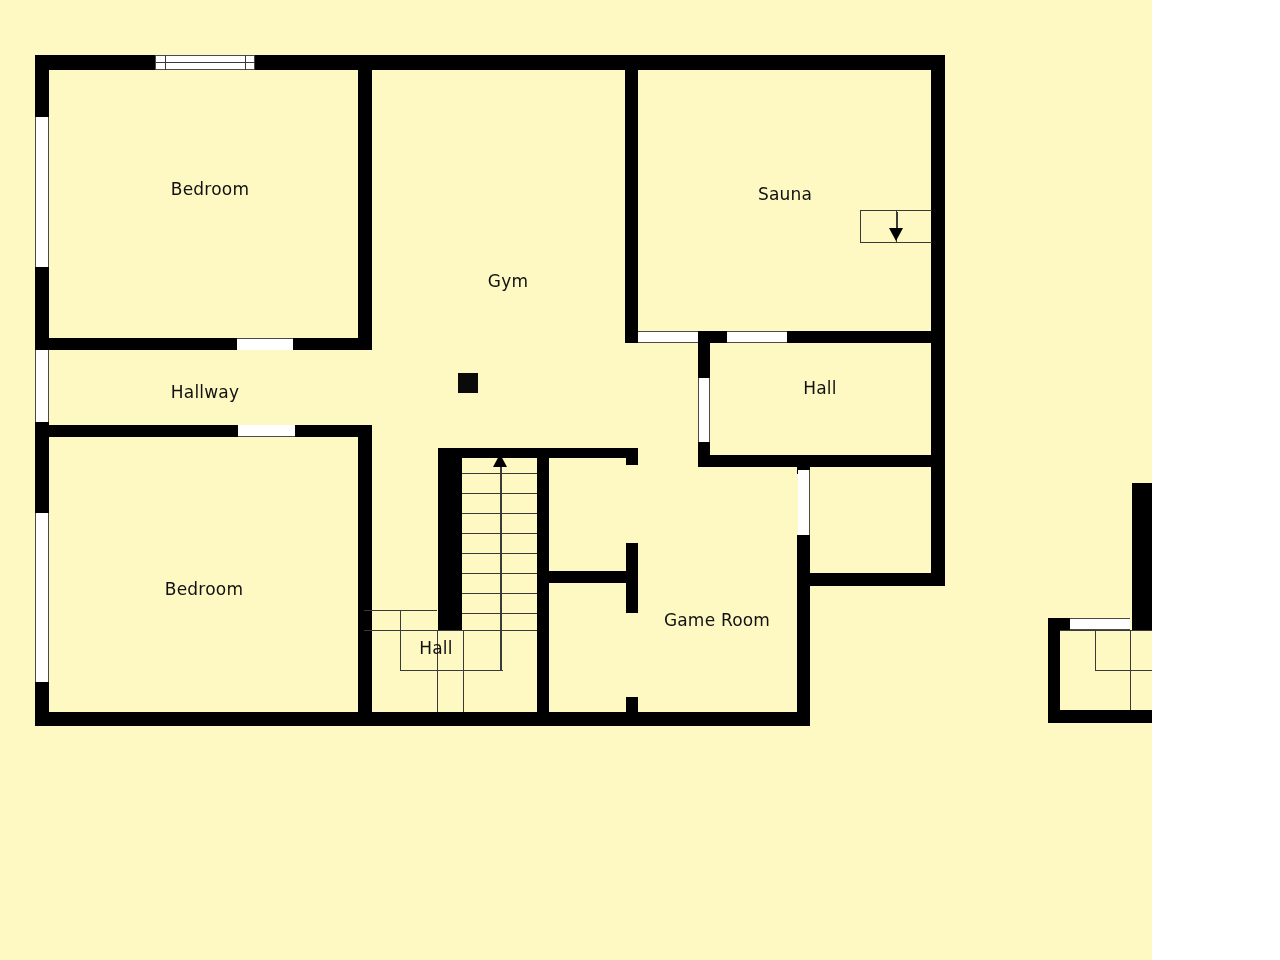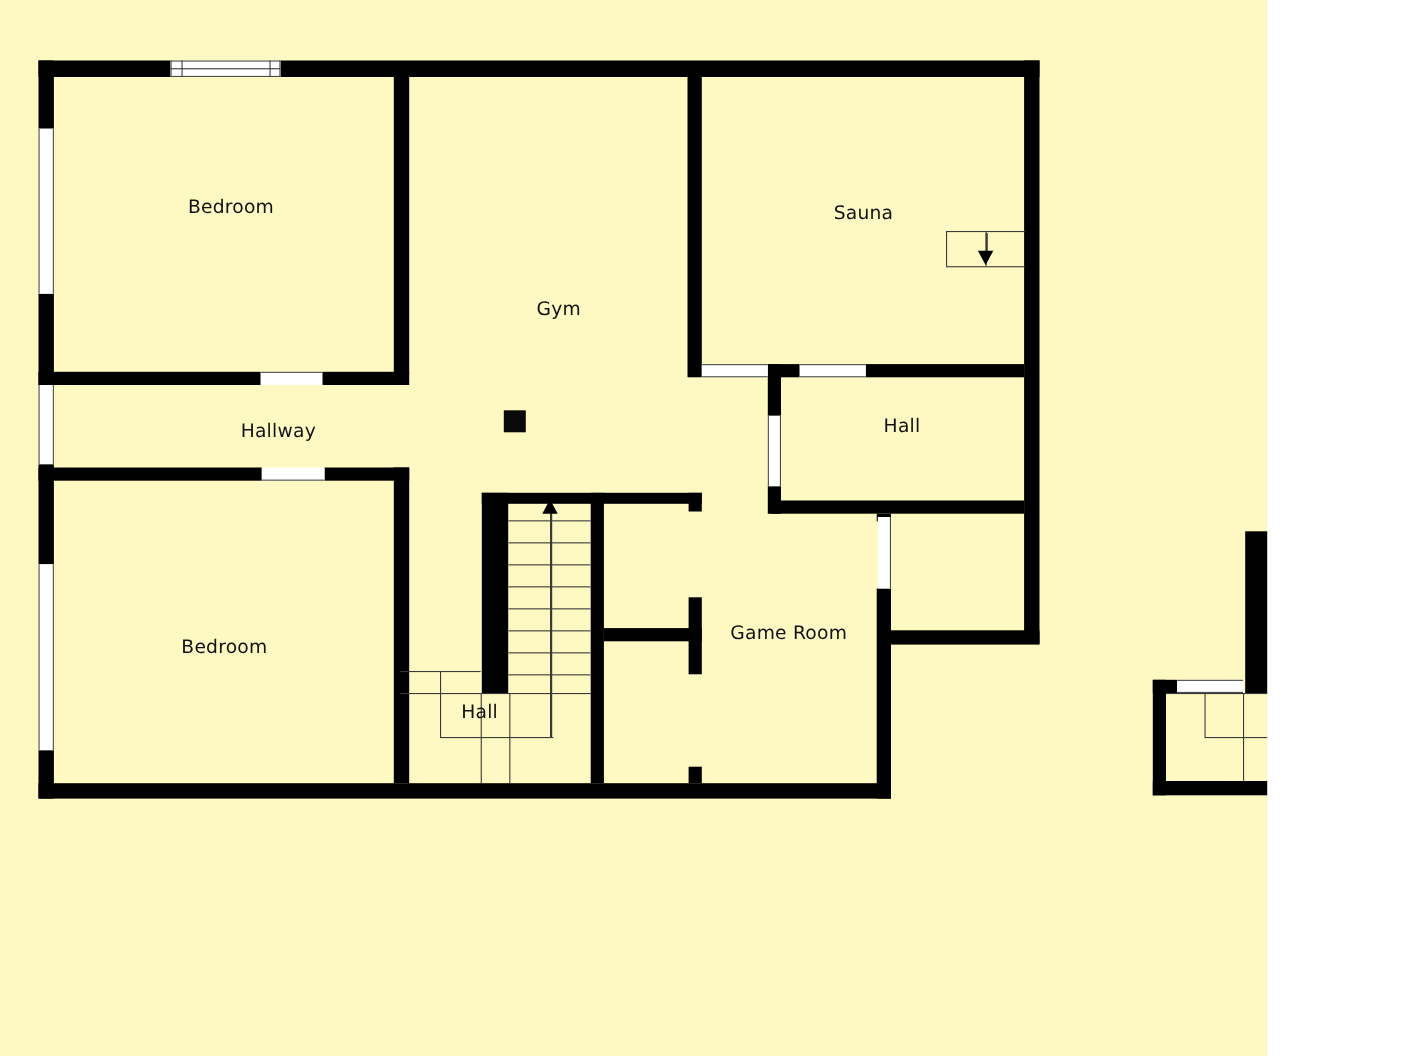--- a/index.html
+++ b/index.html
@@ -138,18 +138,18 @@
       <div class="arrow-head up" style="left: 493px; top: 454px; width: 0px; height: 0px;"></div>
       <div class="thin-line" style="left: 1195px; top: 508px; width: 1.5px; height: 162px;"></div>
       <div class="arrow-head up" style="left: 1188px; top: 496px; width: 0px; height: 0px;"></div>
       <div class="thin-line" style="left: 896px; top: 212px; width: 1.5px; height: 17px;"></div>
       <div class="arrow-head down" style="left: 889px; top: 228px; width: 0px; height: 0px;"></div>
       <div class="column" style="left: 458px; top: 373px; width: 20px; height: 20px;"></div>
     </div>
   <div class="room-label" style="left: 210px; top: 189px;">Bedroom</div>
   <div class="room-label" style="left: 785px; top: 194px;">Sauna</div>
   <div class="room-label" style="left: 508px; top: 281px;">Gym</div>
-  <div class="room-label" style="left: 205px; top: 392px; margin-left: 48px;">Hallway</div>
+  <div class="room-label" style="left: 205px; top: 392px;">Hallway</div>
   <div class="room-label" style="left: 820px; top: 388px;">Hall</div>
   <div class="room-label" style="left: 204px; top: 589px;">Bedroom</div>
   <div class="room-label" style="left: 436px; top: 648px;">Hall</div>
-  <div class="room-label" style="left: 717px; top: 576px;">Game Room</div>
+  <div class="room-label" style="left: 717px; top: 620px;">Game Room</div>
 </div>
 
 </body></html>

